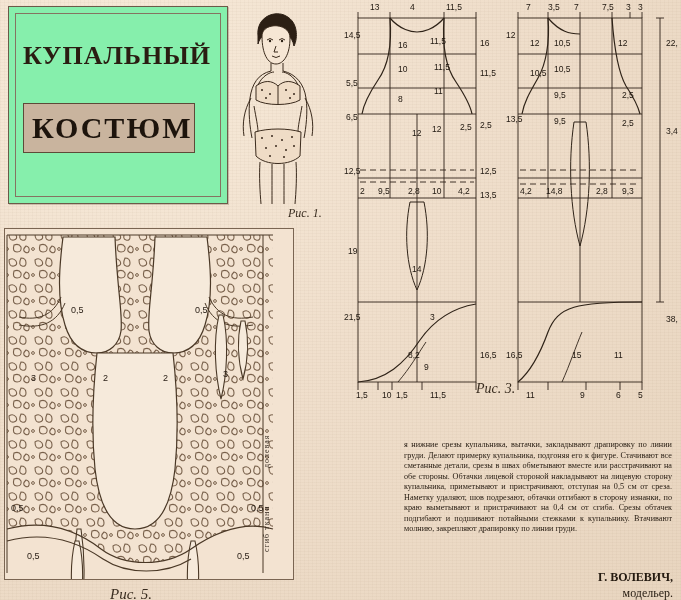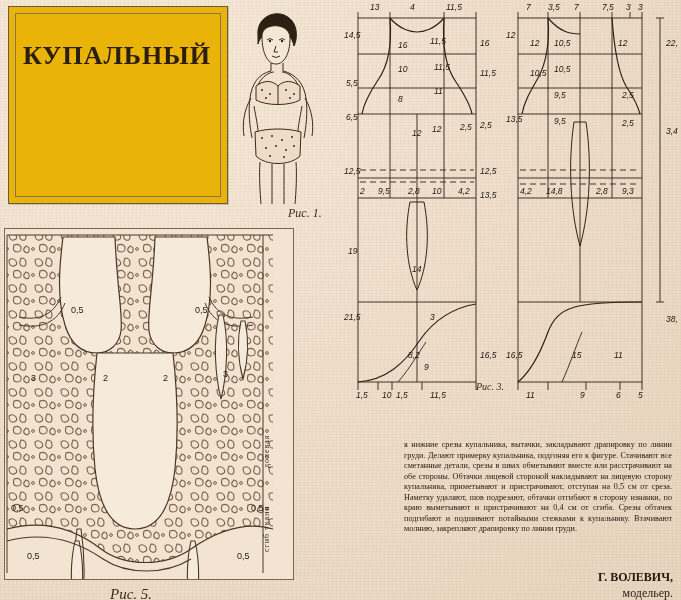--- a/index.html
+++ b/index.html
@@ -19,21 +19,21 @@
   .grain{
     position:absolute;inset:0;
     background:
       repeating-linear-gradient(0deg, rgba(120,90,60,.035) 0px, rgba(120,90,60,.035) 1px, transparent 1px, transparent 3px),
       repeating-linear-gradient(90deg, rgba(120,90,60,.03) 0px, rgba(120,90,60,.03) 1px, transparent 1px, transparent 4px);
     pointer-events:none;
   }
   
   .title-box{
     position:absolute;left:8px;top:6px;width:218px;height:196px;
-    background:#eab308;
+    background:#86efac;
     border:1px solid #6b5a48;
     box-shadow:1px 1px 0 rgba(90,70,50,.25);
   }
   .title-inner{
     position:absolute;inset:6px;border:1px solid #857361;
   }
   .t1{
     position:absolute;left:14px;top:34px;
     font-size:26px;font-weight:bold;letter-spacing:1px;
     color:#2a1d12;
@@ -54,33 +54,33 @@
   .fig1{
     position:absolute;left:228px;top:6px;width:100px;height:200px;
   }
   .fig1 svg{display:block;}
   .cap{
     position:absolute;
     font-size:12px;font-style:italic;color:#3a2d20;
     font-family:"Liberation Serif", serif;
   }
   .cap-1{left:288px;top:206px;}
-  .cap-3{left:476px;top:381px;font-size:10px;}
+  .cap-3{left:476px;top:381px;font-size:14px;}
   .cap-5{left:110px;top:586px;font-size:15px;}
   
   .fig5{
     position:absolute;left:4px;top:228px;width:288px;height:350px;
     border:1px solid #7a6552;
     background:#22c55e;
     overflow:hidden;
   }
   .fig5 svg{display:block;}
   
   .fig3{
-    position:absolute;left:334px;top:2px;width:344px;height:400px;font-style:italic;
+    position:absolute;left:334px;top:2px;width:344px;height:400px;
   }
   .fig3 svg{display:block;}
   
   .textcol{
     position:absolute;left:404px;top:440px;width:268px;
     font-size:8.2px;line-height:1.28;
     text-align:justify;
     color:#241a10;
     font-family:"Liberation Serif", serif;
   }
@@ -106,20 +106,23 @@
 </style>
 </head>
 <body>
 
 <div class="page"></div>
 <div class="grain"></div>
 
 <div class="title-box">
   <div class="title-inner"></div>
   <div class="t1">КУПАЛЬНЫЙ</div>
+  <div class="t2-wrap">
+    <div class="t2">КОСТЮМ</div>
+  </div>
 </div>
 
 <div class="fig1">
 <svg width="100" height="200" viewBox="0 0 100 200">
   <g fill="none" stroke="#3a2a1c" stroke-width="1">
 
     <path d="M30 30 C28 10 48 4 58 10 C70 16 70 32 66 40 C64 30 58 26 48 26 C38 26 32 30 30 38 Z" fill="#2c1f14" stroke="#2c1f14"></path>
 
     <path d="M34 30 C34 16 62 16 62 32 C62 48 56 58 48 58 C40 58 34 48 34 30 Z" fill="#f6e6d4"></path>
 

